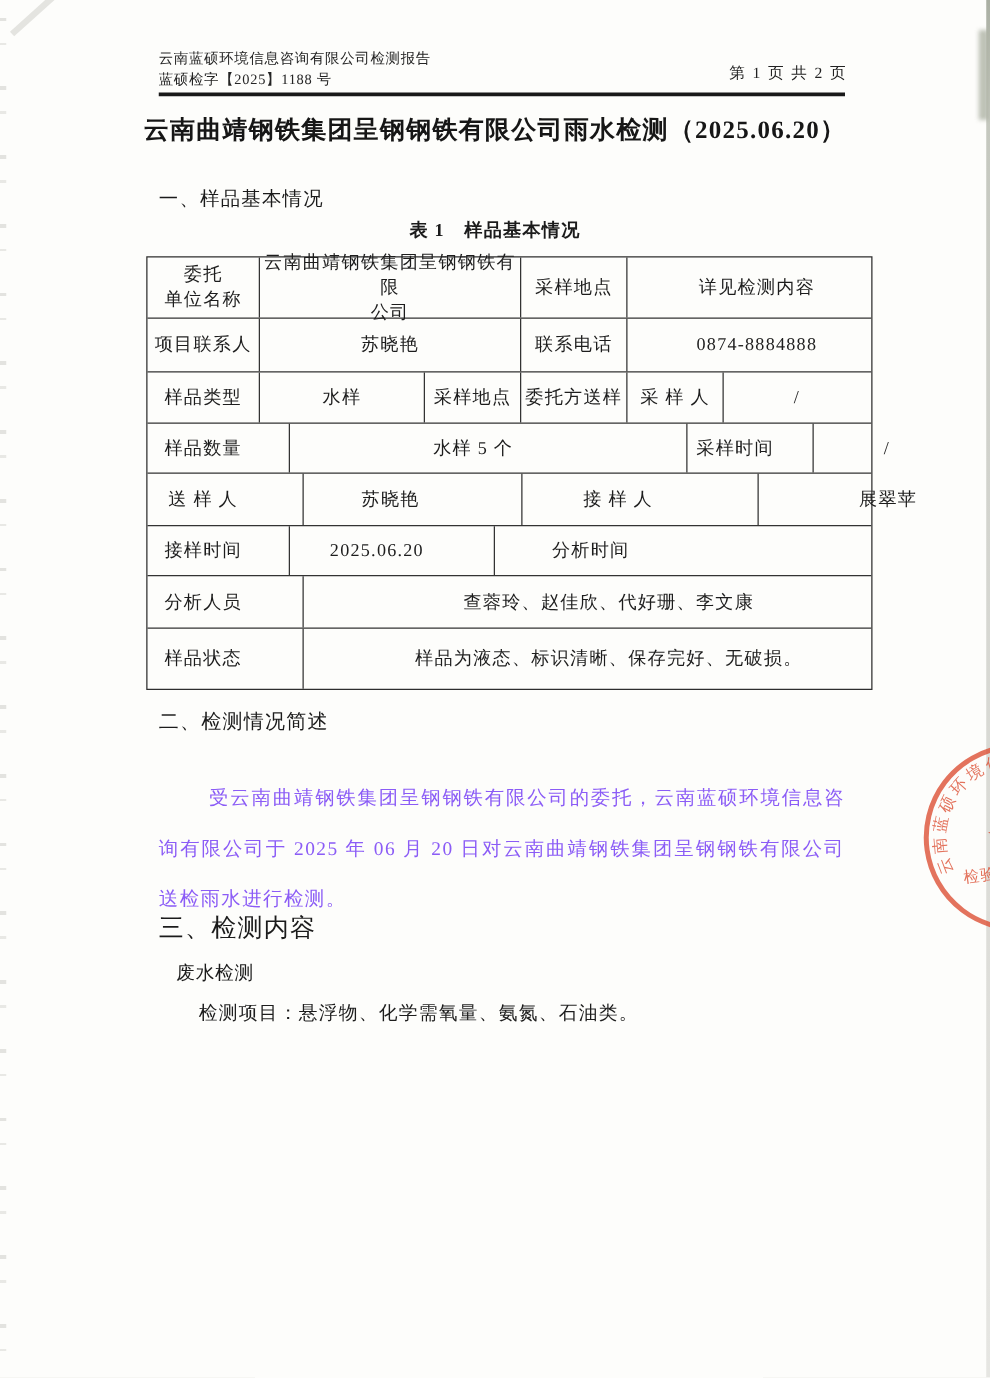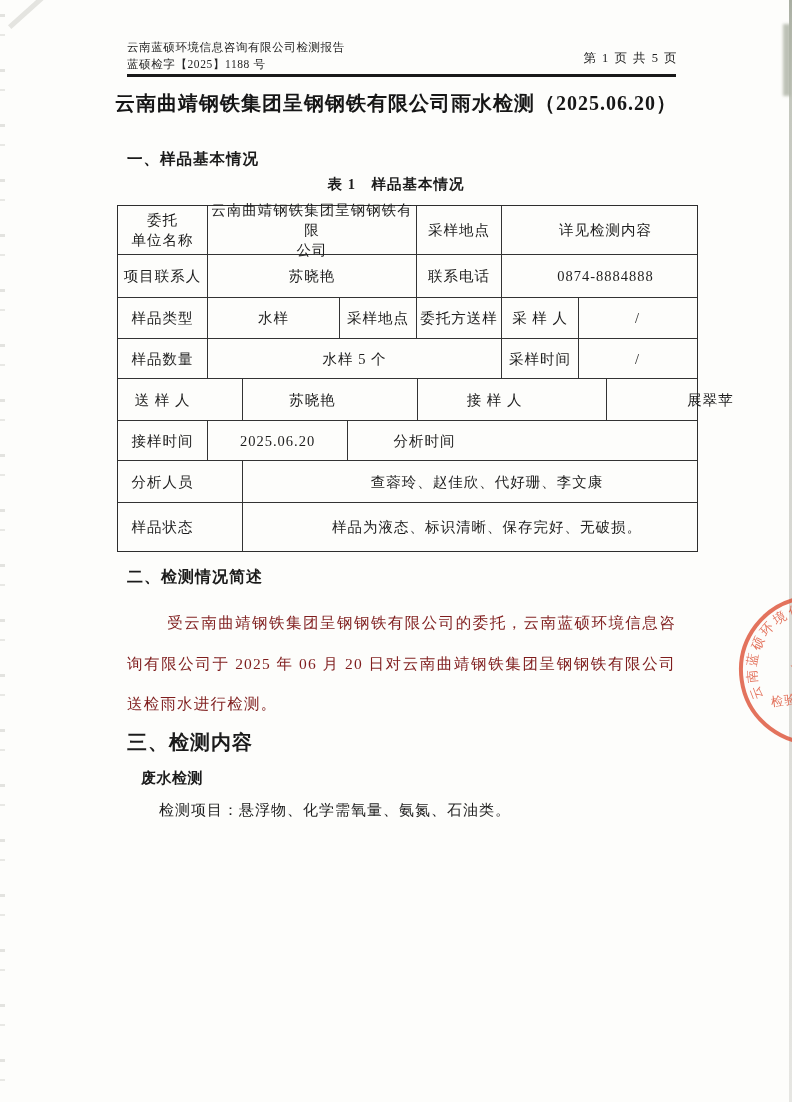--- a/index.html
+++ b/index.html
@@ -14,65 +14,65 @@
     background:repeating-linear-gradient(180deg,transparent 0 14px,#c9c9c4 14px 17px,transparent 17px 34px,#d4d4cf 34px 36px,transparent 36px 55px);}
   .streak-topleft{position:absolute;left:4px;top:10px;width:44px;height:5px;background:#d9d9d4;transform:rotate(-42deg);opacity:.7;}
 
   
   .hdr{position:absolute;left:127px;top:39px;font-size:11.5px;line-height:16.5px;letter-spacing:.6px;color:#242424;}
   .pagenum{position:absolute;left:560px;top:50px;width:118px;font-size:12.5px;letter-spacing:1.5px;text-align:right;color:#222;}
   .hdr-rule{position:absolute;left:127px;top:74px;width:549px;height:2.6px;background:#191919;}
 
   
   .doc-title{position:absolute;left:0;top:90px;width:792px;text-align:center;font-size:20px;font-weight:700;letter-spacing:1px;color:#161616;}
-  .h-sec{position:absolute;font-weight:700;color:#1b1b1b;letter-spacing:1px;text-align:right;}
+  .h-sec{position:absolute;font-weight:400;color:#1b1b1b;letter-spacing:1px;text-align:right;}
   .h1{left:127px;top:149px;font-size:15.5px;}
   .cap{position:absolute;left:0;top:175px;width:792px;text-align:center;font-size:14.5px;font-weight:700;letter-spacing:1px;color:#1b1b1b;}
   .h2{left:127px;top:567px;font-size:16px;}
   .h3{left:127px;top:729px;font-size:20px;}
   .h3b{left:141px;top:769px;font-size:15px;letter-spacing:.5px;}
 
   
   .tbl{position:absolute;left:117px;top:205px;width:581px;border:1.6px solid #2e2e2e;box-sizing:border-box;background:transparent;}
   .tr{display:flex;box-sizing:border-box;border-top:1.4px solid #333;}
   .tr:first-child{border-top:none;}
   .td{box-sizing:border-box;border-left:1.4px solid #333;display:flex;align-items:center;justify-content:center;
       text-align:center;font-size:14.5px;letter-spacing:1px;color:#1d1d1d;white-space:pre-line;line-height:20px;padding:0 2px;}
   .td:first-child{border-left:none;}
   .w89{width:89px;flex:none;}  .w209{width:209px;flex:none;font-family:Liberation Serif, serif;} .w85{width:85px;flex:none;}
   .w195{width:162px;flex:none;padding-left:48px;}.w132{width:132px;flex:none;}.w77{width:77px;flex:none;}
   .w294{width:294px;flex:none;}.w140{width:140px;flex:none;}.w154{width:154px;flex:none;}
   .w118{width:118px;flex:none;}.w489{width:489px;flex:none;}
-  .h48{height:48px;} .h43{height:43px;} .h41{height:41px;} .h40{height:40px;}
+  .h48{height:48px;} .h43{height:43px;} .h41{height:41px;} .h40{height:40px;gap:24px;}
   .h42{height:42px;gap:35px;} .h49{height:49px;gap:35px;}
 
   
-  .para{position:absolute;left:127px;top:603px;width:549px;font-size:15.5px;line-height:40.5px;
-        text-indent:2.6em;text-align:justify;letter-spacing:1.2px;color:#7f1d1d;}
+  .para{position:absolute;left:127px;top:619px;width:549px;font-size:15.5px;line-height:40.5px;
+        text-indent:2.6em;text-align:justify;letter-spacing:1.2px;color:#8b5cf6;}
   .items-line{position:absolute;left:159px;top:801px;font-size:15px;letter-spacing:1px;color:#1d1d1d;}
 
   
   .stamp-clip{position:absolute;left:724px;top:580px;width:68px;height:180px;overflow:hidden;}
   .stamp-clip svg{position:absolute;left:0;top:0;}
 </style>
 </head>
 <body>
 
 <div class="page">
 
   <div class="edge-right"></div>
   <div class="edge-right-blob"></div>
   <div class="edge-left"></div>
   <div class="streak-topleft"></div>
 
   <div class="hdr">
     <div>云南蓝硕环境信息咨询有限公司检测报告</div>
     <div>蓝硕检字【2025】1188 号</div>
   </div>
-  <div class="pagenum">第 1 页 共 5 页</div>
+  <div class="pagenum">第 1 页 共 2 页</div>
   <div class="hdr-rule"></div>
 
   <div class="doc-title">云南曲靖钢铁集团呈钢钢铁有限公司雨水检测（2025.06.20）</div>
 
   <div class="h-sec h1">一、样品基本情况</div>
   <div class="cap">表 1　样品基本情况</div>
 
   <div class="tbl">
     <div class="tr h48">
       <div class="td w89">委托

